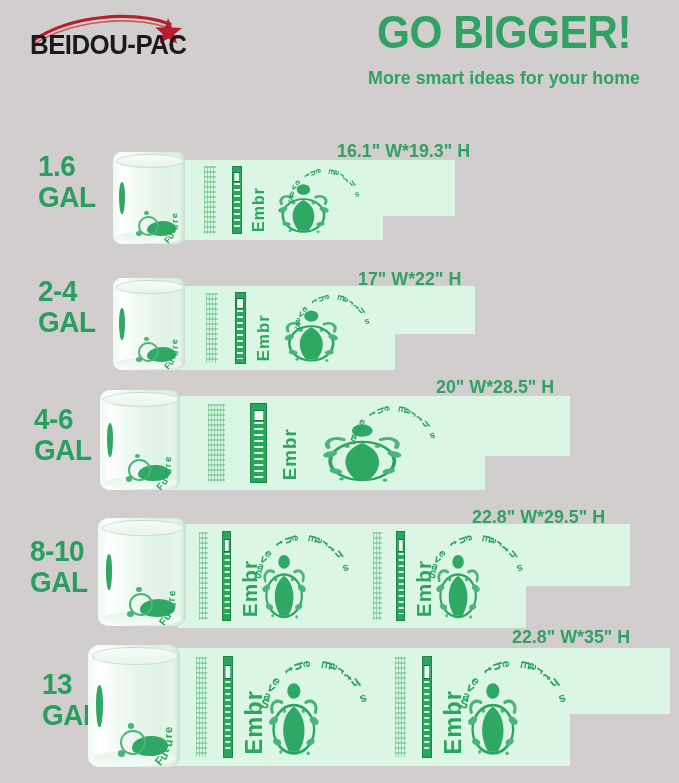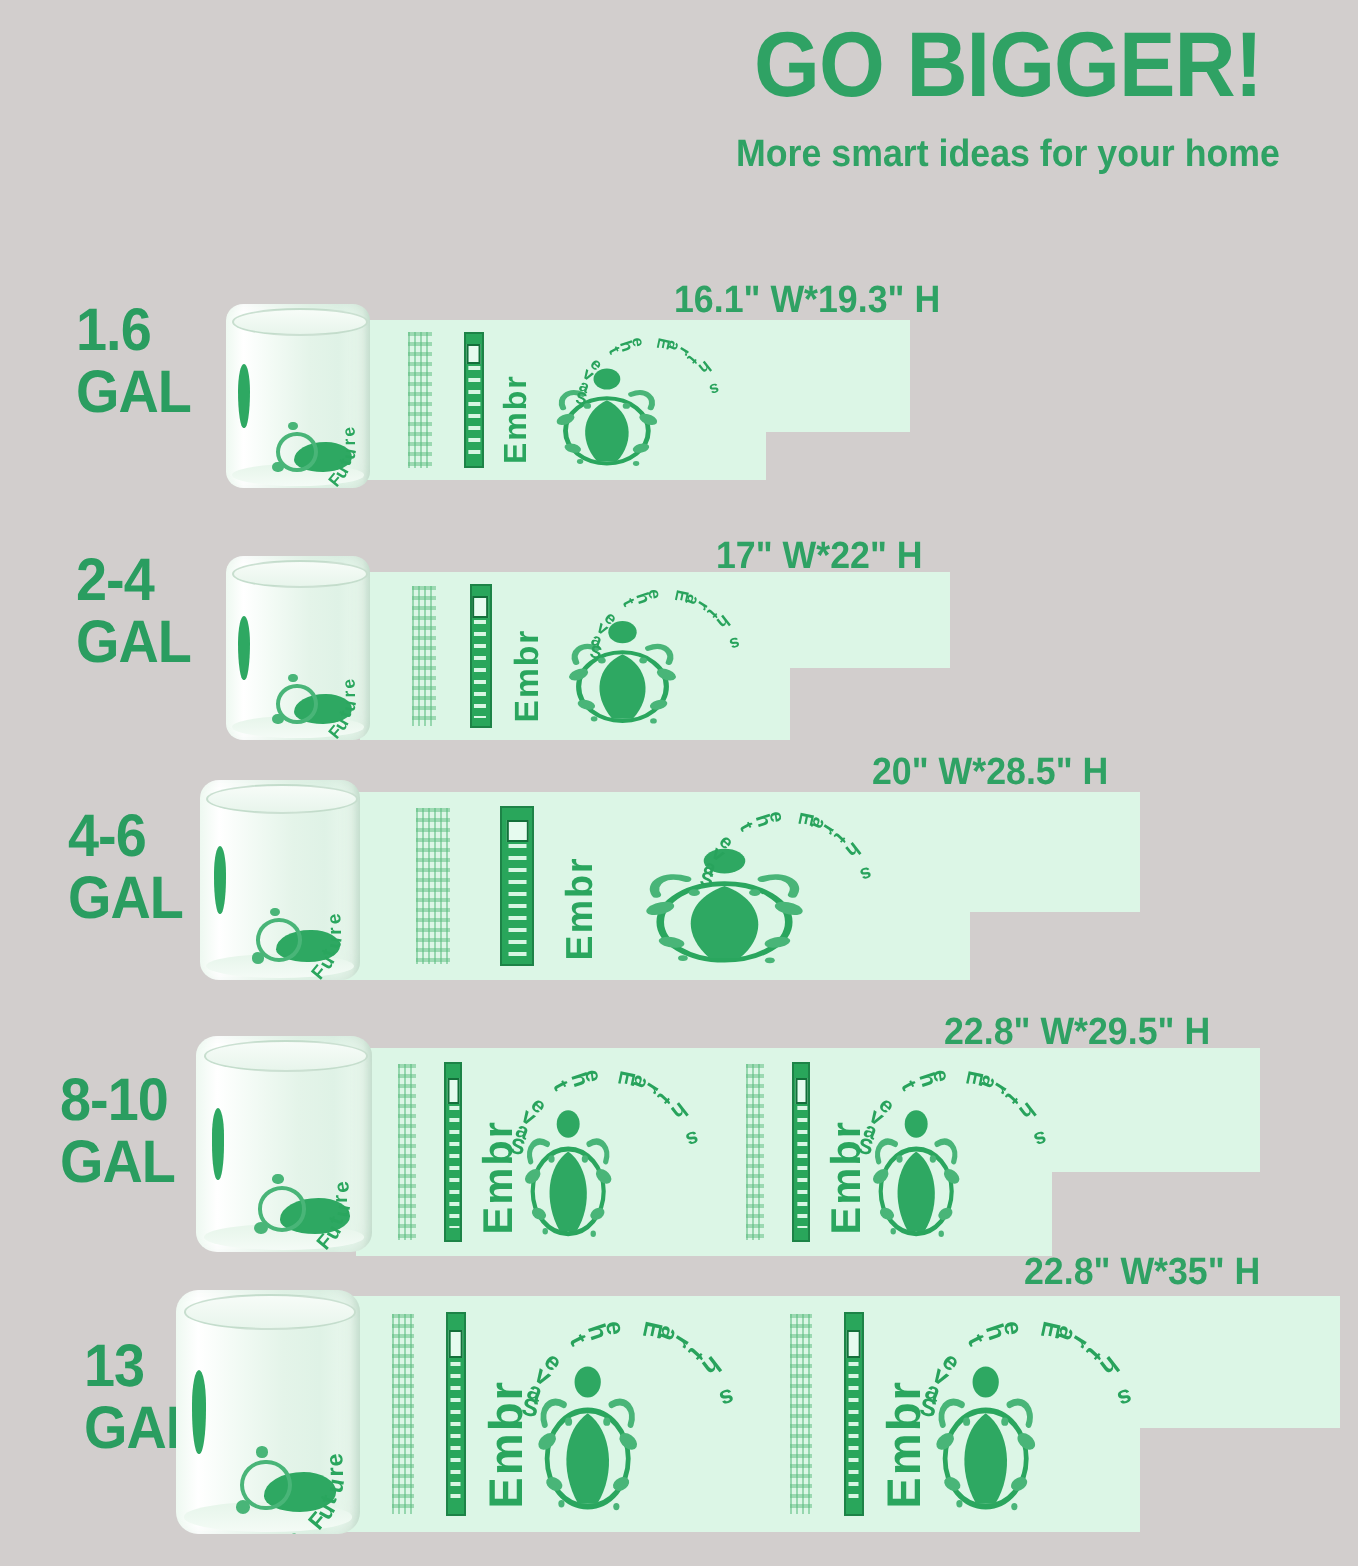--- a/index.html
+++ b/index.html
@@ -136,20 +136,28 @@
     position:absolute;border-radius:50%;
     border:2px solid #49b578;
   }
   .roll .blob .dot{position:absolute;border-radius:50%;background:#49b578;}
 </style>
 </head>
 <body>
 
 <div class="page">
 
+  <div class="brand">
+    <svg width="220" height="52" viewBox="0 0 220 52">
+      <path d="M4 30 C40 6 100 0 140 14" stroke="#b81f2b" stroke-width="3.2" fill="none" stroke-linecap="round"></path>
+      <path d="M6 33 C42 11 98 5 136 17" stroke="#b81f2b" stroke-width="1.6" fill="none" opacity=".65"></path>
+      <path d="M138 8 l4.2 9.4 9.8 .6 -7.6 6.2 2.6 9.6 -8.6-5.4 -8.8 5 3-9.4 -7.4-6.6 9.9-.2 z" fill="#b81f2b"></path>
+    </svg>
+    <div style="position:absolute;left:0;top:20px;font-size:27px;font-weight:bold;color:#1a1a1a;letter-spacing:-0.6px;transform:scaleX(.96);transform-origin:left top;white-space:nowrap;">BEIDOU-PAC</div>
+  </div>
 
   <div class="headline">GO BIGGER!</div>
   <div class="subhead">More smart ideas for your home</div>
 
   <div id="rows-host">
       <div class="gal" style="left: 38px; top: 150px;"><span>1.6</span><span class="g2">GAL</span></div>
       <div class="dim" style="left: 337px; top: 140px;">16.1" W*19.3" H</div>
       <div class="sheet" style="left: 180px; top: 160px; width: 275px; height: 80px;">
         <div class="upper" style="width: 275px; height: 56px;"></div>
         <div class="lower" style="top: 56px; width: 203px; height: 24px;"></div>

